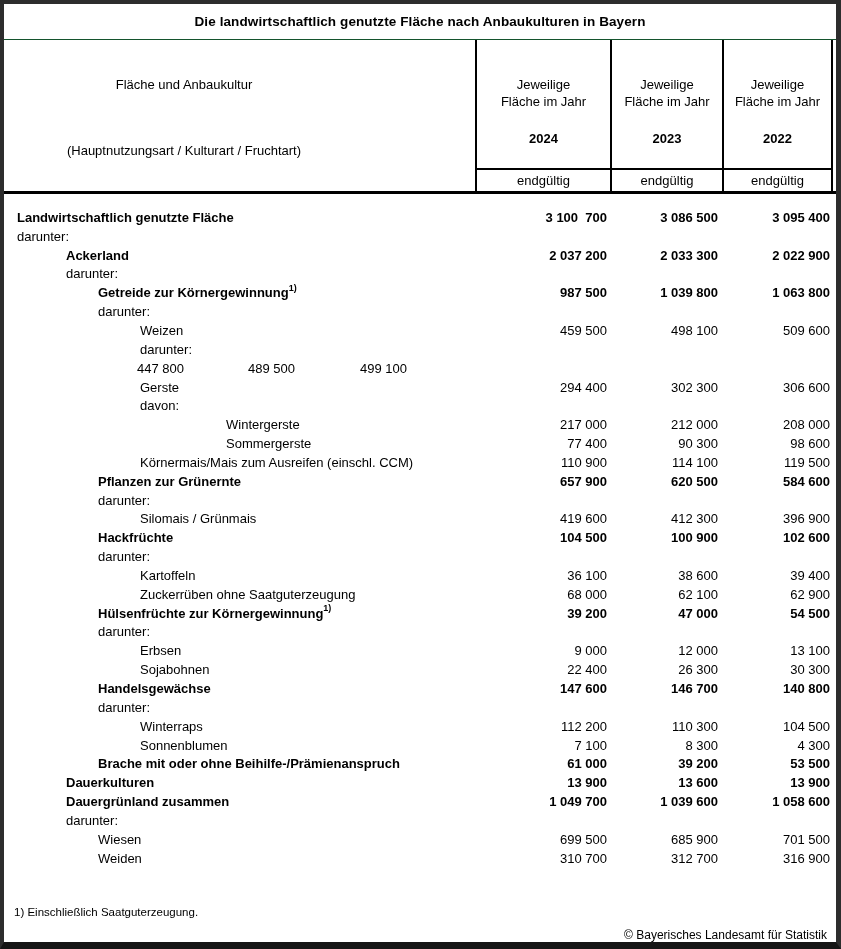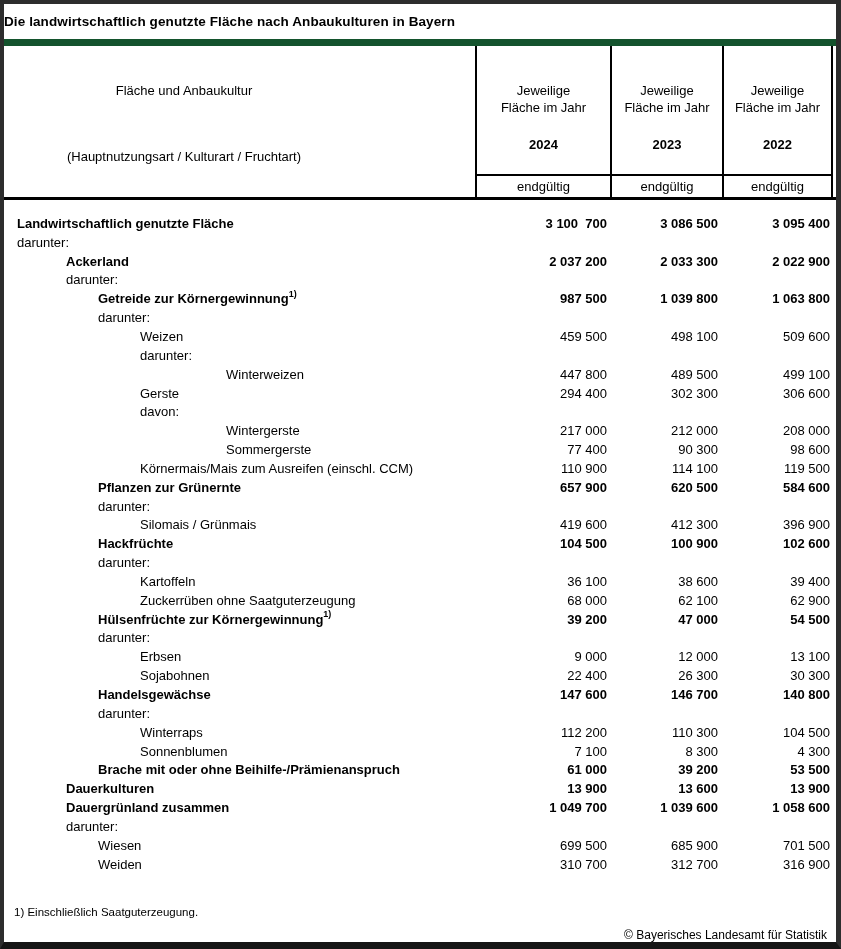--- a/index.html
+++ b/index.html
@@ -9,21 +9,21 @@
     background:#ffffff;
     border:4px solid #2d2d2d;
     border-right-width:5px;
     border-bottom:7px solid #151515;
     position:relative;
     font-family:"Liberation Sans", sans-serif;
     color:#000;
     overflow:hidden;
   }
   
-  .title-bar { height:35px; border-bottom:7px solid #14532d; display:flex; align-items:center; }
+  .title-bar { height:35px; border-bottom:1px solid #14532d; display:flex; align-items:center; justify-content:center; }
   .title { font-weight:bold; font-size:13.5px; letter-spacing:0.1px; }
 
   
   .thead { display:flex; height:151px; border-bottom:3px solid #000; }
   .label-col { width:471px; position:relative; font-size:13px; }
   .hl1, .hl2 { position:absolute; left:0; width:471px; box-sizing:border-box;
                padding-right:111px; text-align:center; line-height:14px; }
   .hl1 { top:38px; }
   .hl2 { top:104px; }
   .year-col { box-sizing:border-box; border-left:2px solid #000; display:flex; flex-direction:column; font-size:13px; }
@@ -132,21 +132,20 @@
         <div class="tval v1">498 100</div>
         <div class="tval v2">509 600</div>
       </div>
       <div class="trow">
         <div class="tlabel ind3">darunter:</div>
         <div class="tval v0"></div>
         <div class="tval v1"></div>
         <div class="tval v2"></div>
       </div>
       <div class="trow">
-        <div class="tlabel ind4">Winterweizen</div>
         <div class="tval v0">447 800</div>
         <div class="tval v1">489 500</div>
         <div class="tval v2">499 100</div>
       </div>
       <div class="trow">
         <div class="tlabel ind3">Gerste</div>
         <div class="tval v0">294 400</div>
         <div class="tval v1">302 300</div>
         <div class="tval v2">306 600</div>
       </div>

